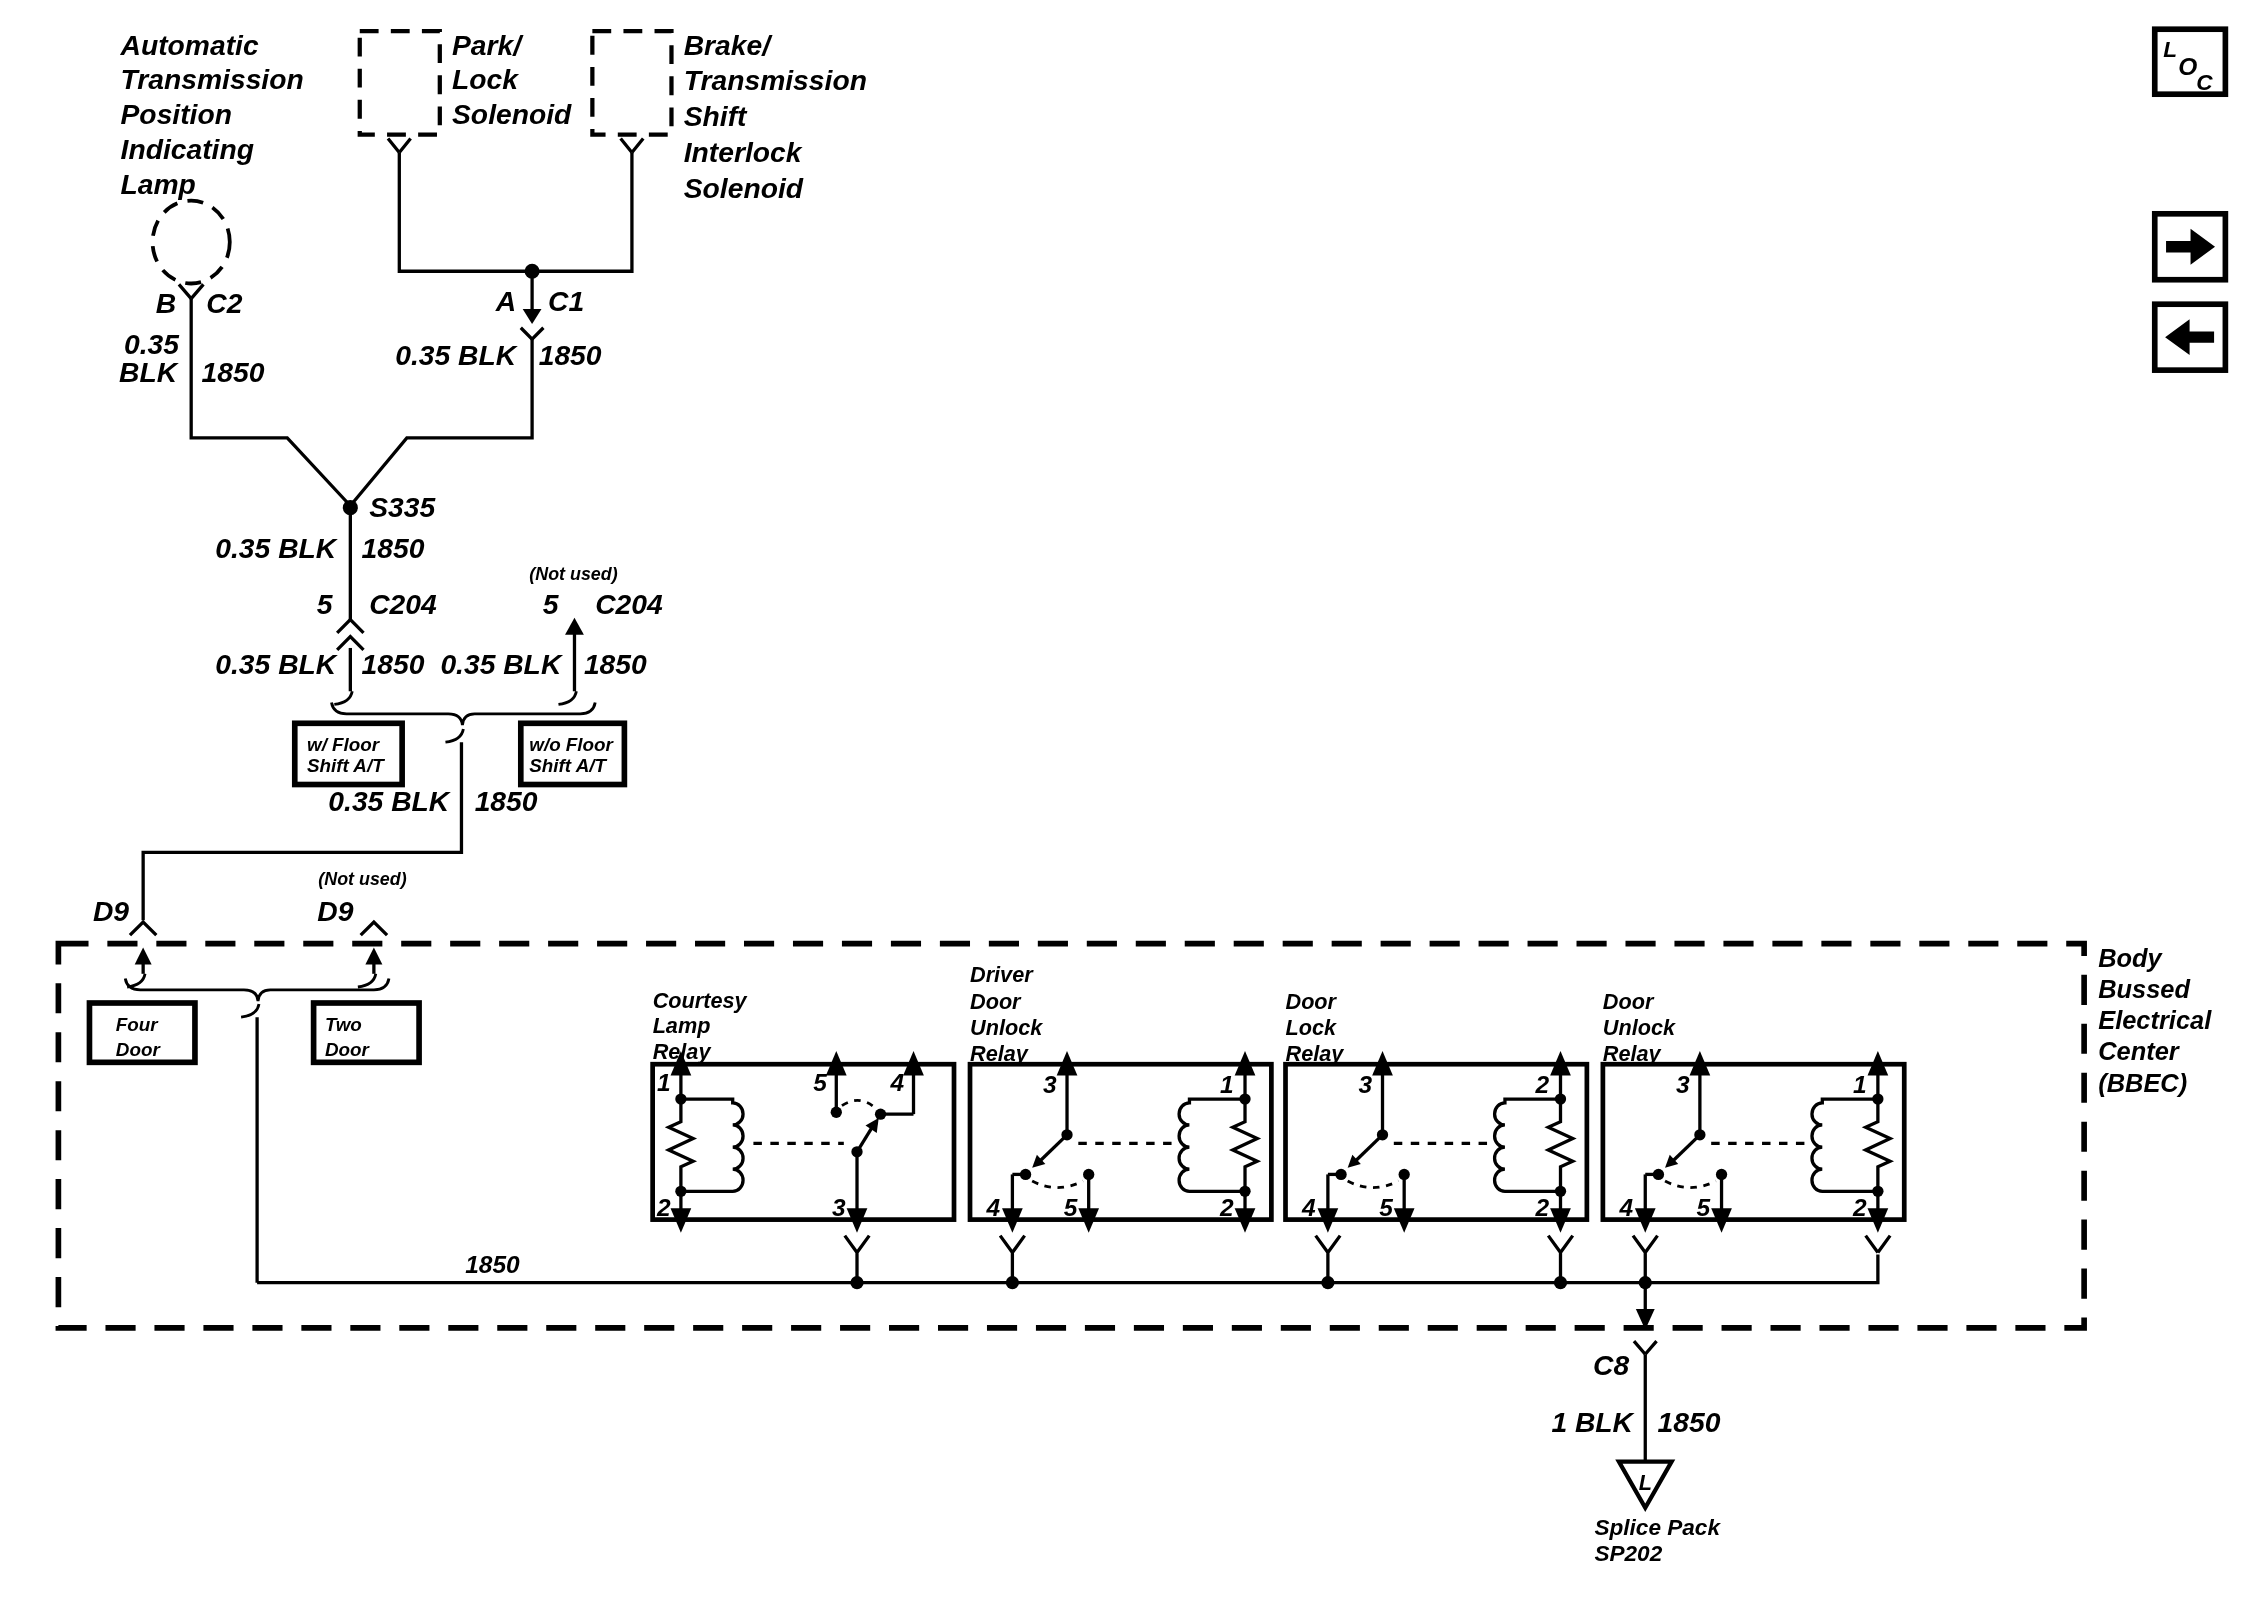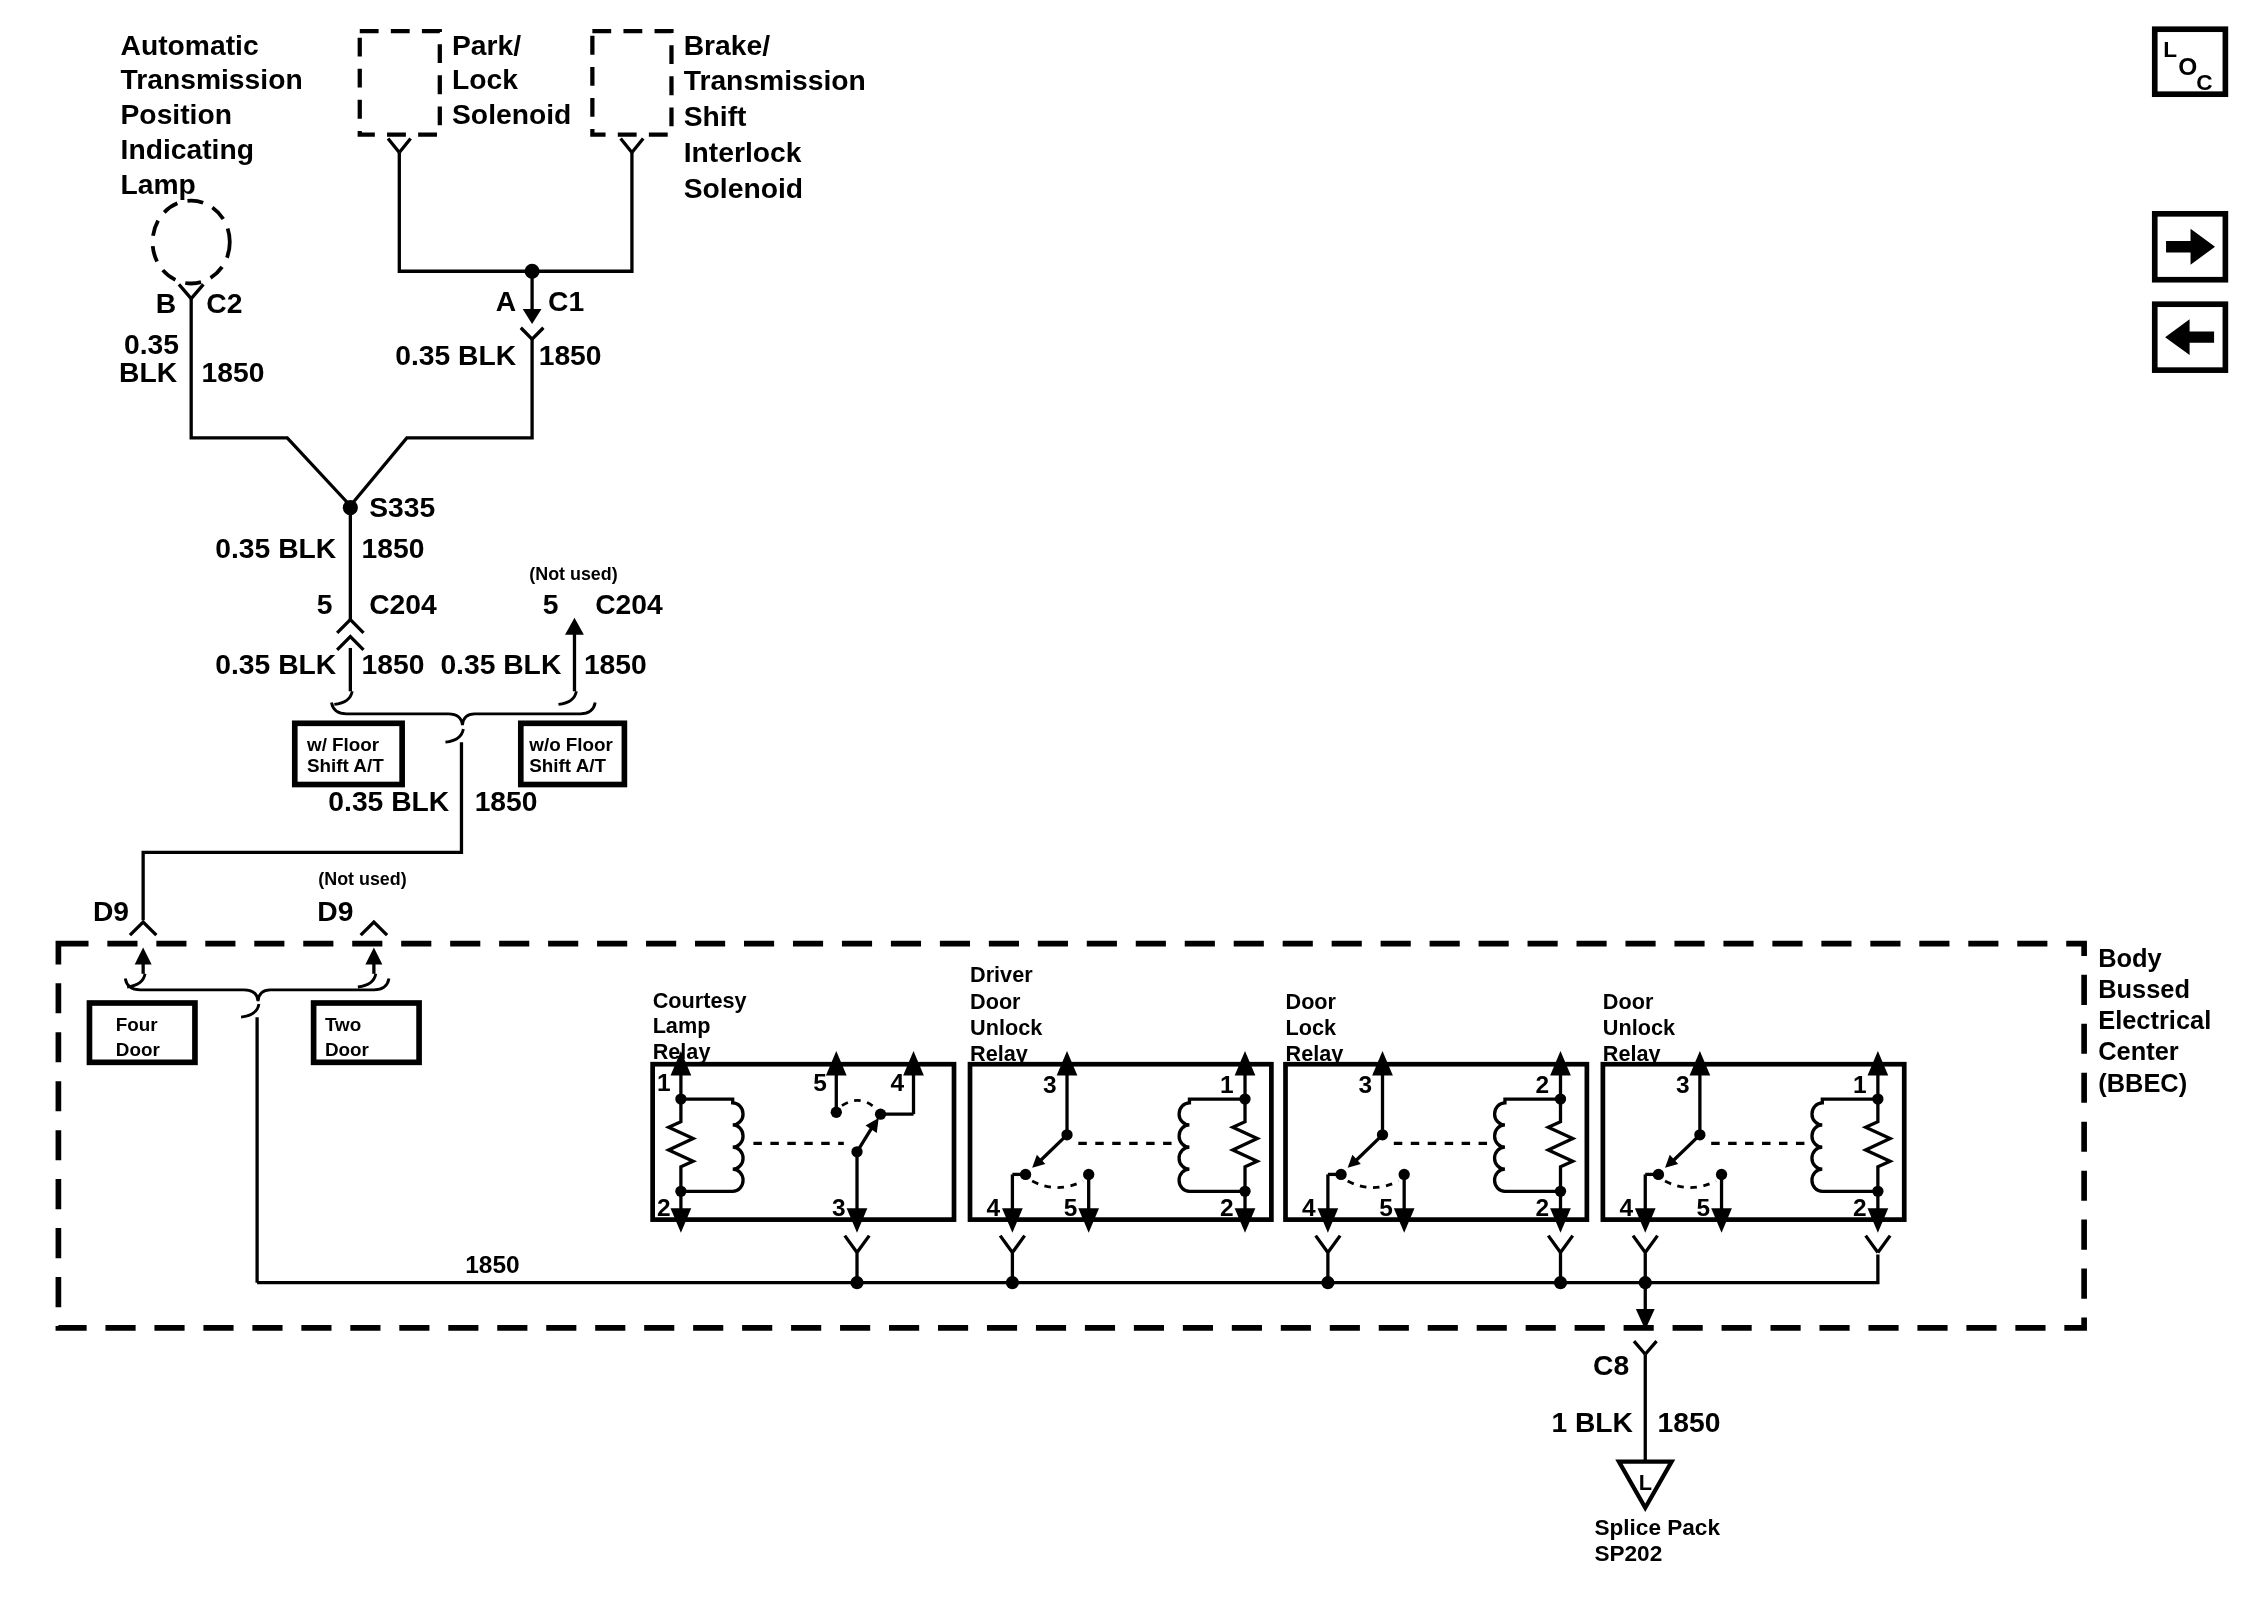--- a/index.html
+++ b/index.html
@@ -1,16 +1,16 @@
 <!DOCTYPE html>
 <html style="font-size:15px"><head>
 <meta charset="utf-8">
 <style>
   html,body{margin:0;padding:0;background:#fff;}
-  .stage{width:2264px;height:1618px;background:#fff;position:relative;}
+  .stage{width:2264px;height:1618px;background:#fff;position:relative;font-style:italic;}
   svg{font-family:"Liberation Sans","DejaVu Sans",sans-serif;font-weight:bold;}
   text{fill:#000;}
   .t30{font-size:30px;} .t27{font-size:27px;} .t26{font-size:26px;}
   .t24{font-size:24px;} .t23{font-size:23px;} .t20{font-size:20px;} .t19{font-size:19px;}
   .pn{font-size:26px;text-anchor:end;}
   .ta-e{text-anchor:end;} .ta-m{text-anchor:middle;}
   .rl{font-size:23px;}
   .w{stroke:#000;stroke-width:3.5;fill:none;}
   .w2{stroke:#000;stroke-width:3;fill:none;}
   .dashlink{stroke:#000;stroke-width:3.5;fill:none;stroke-dasharray:9 9;}

